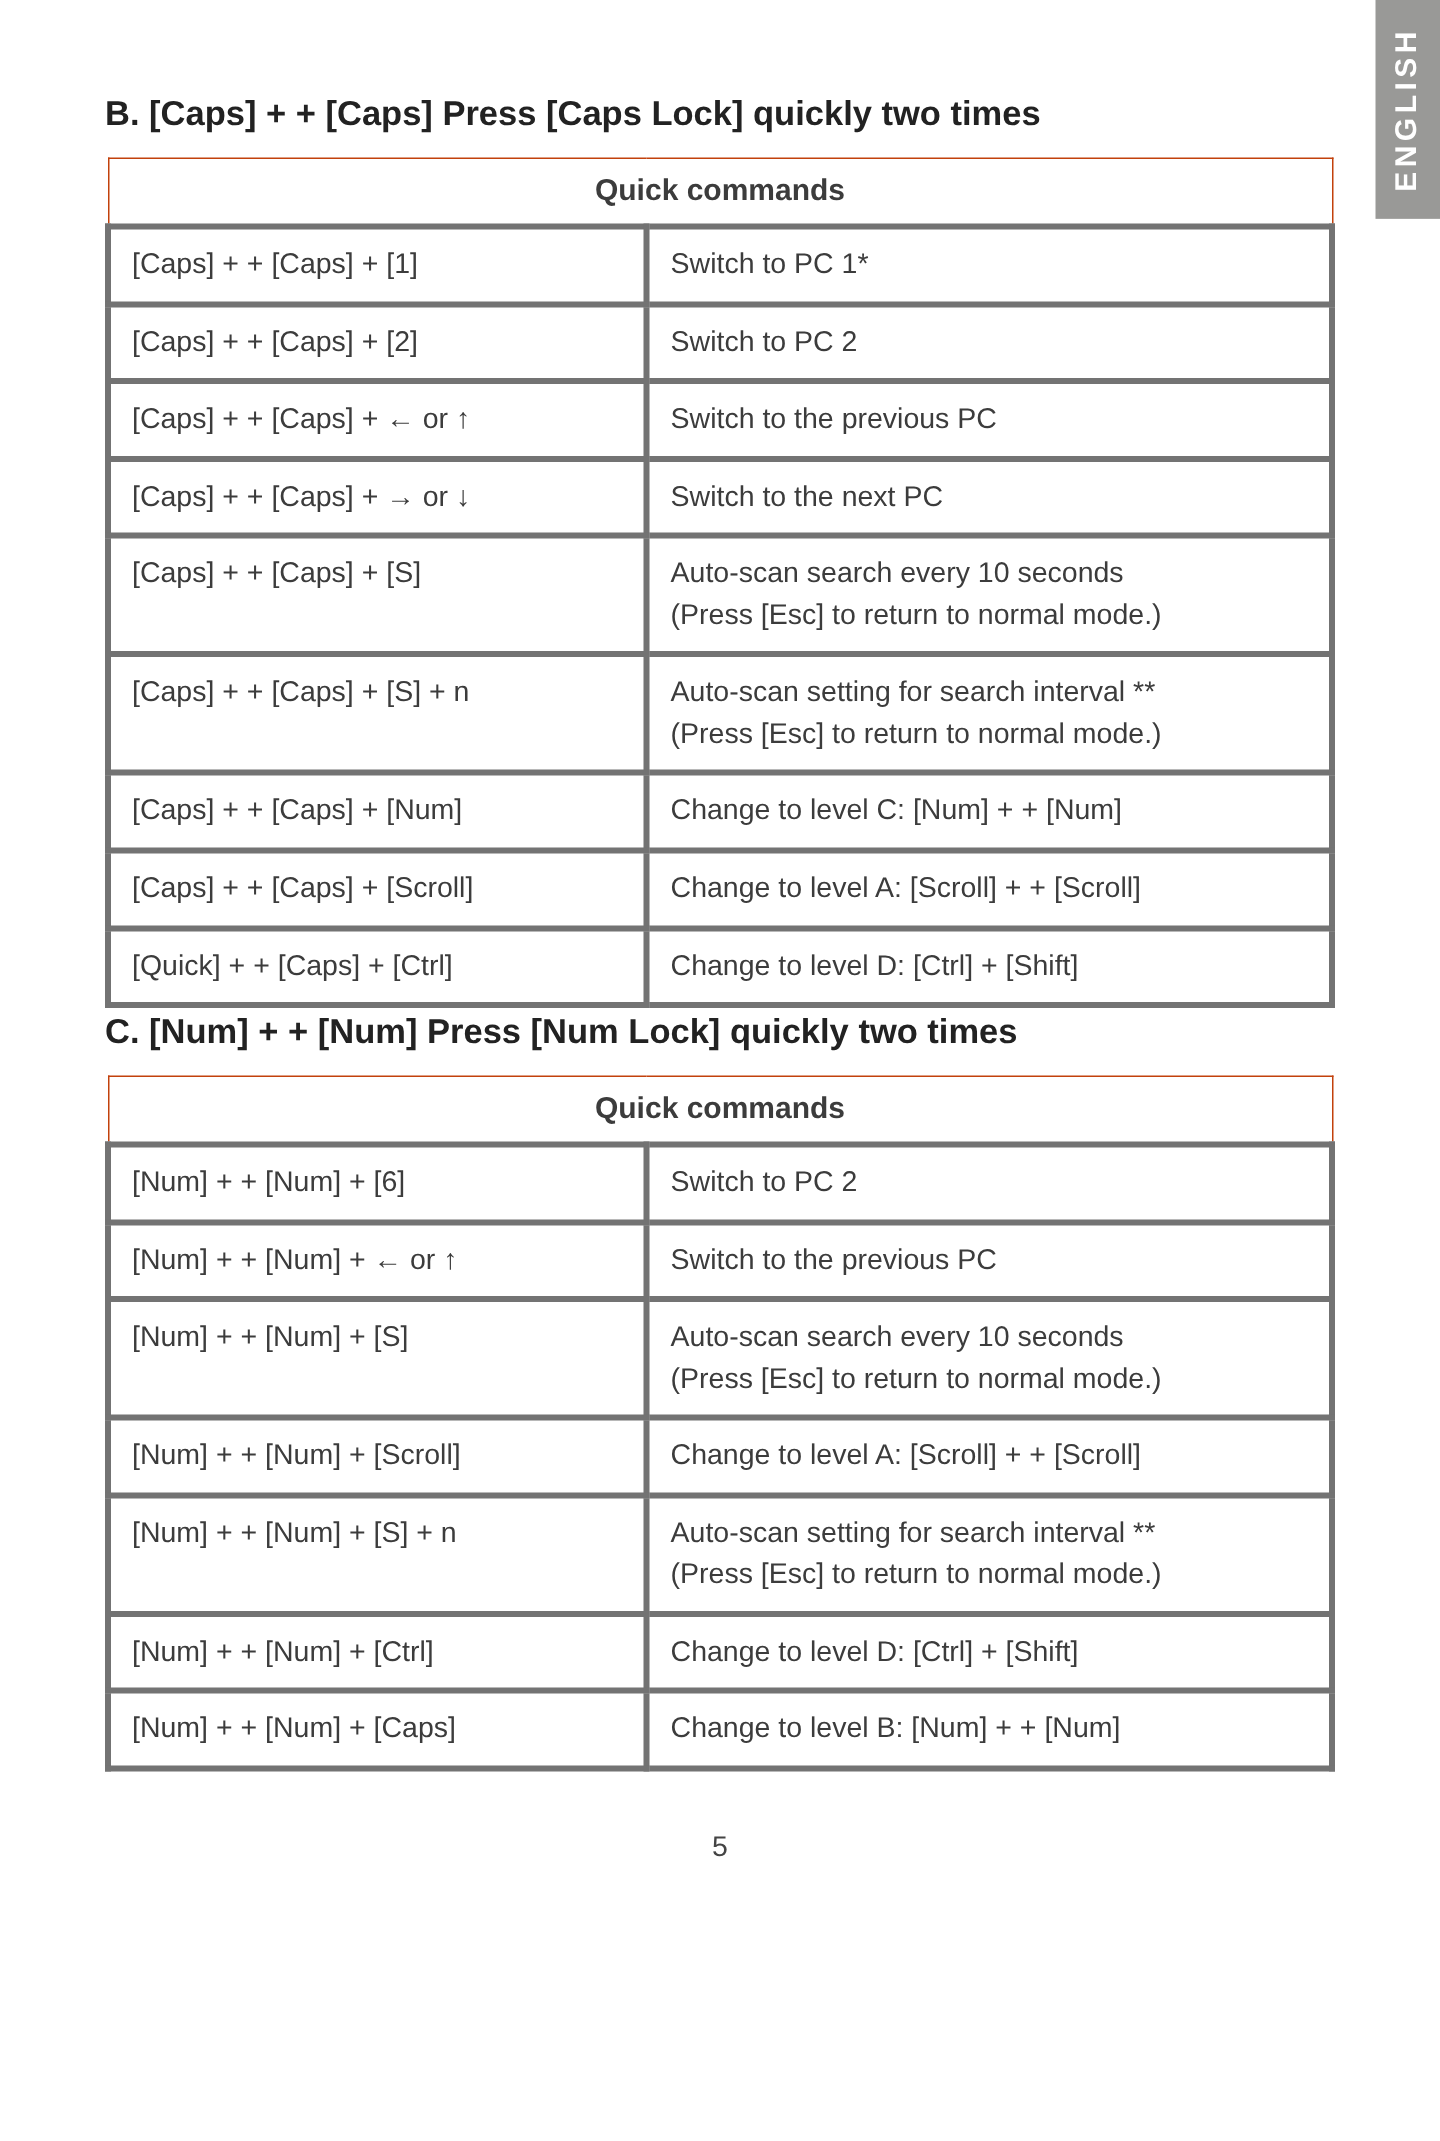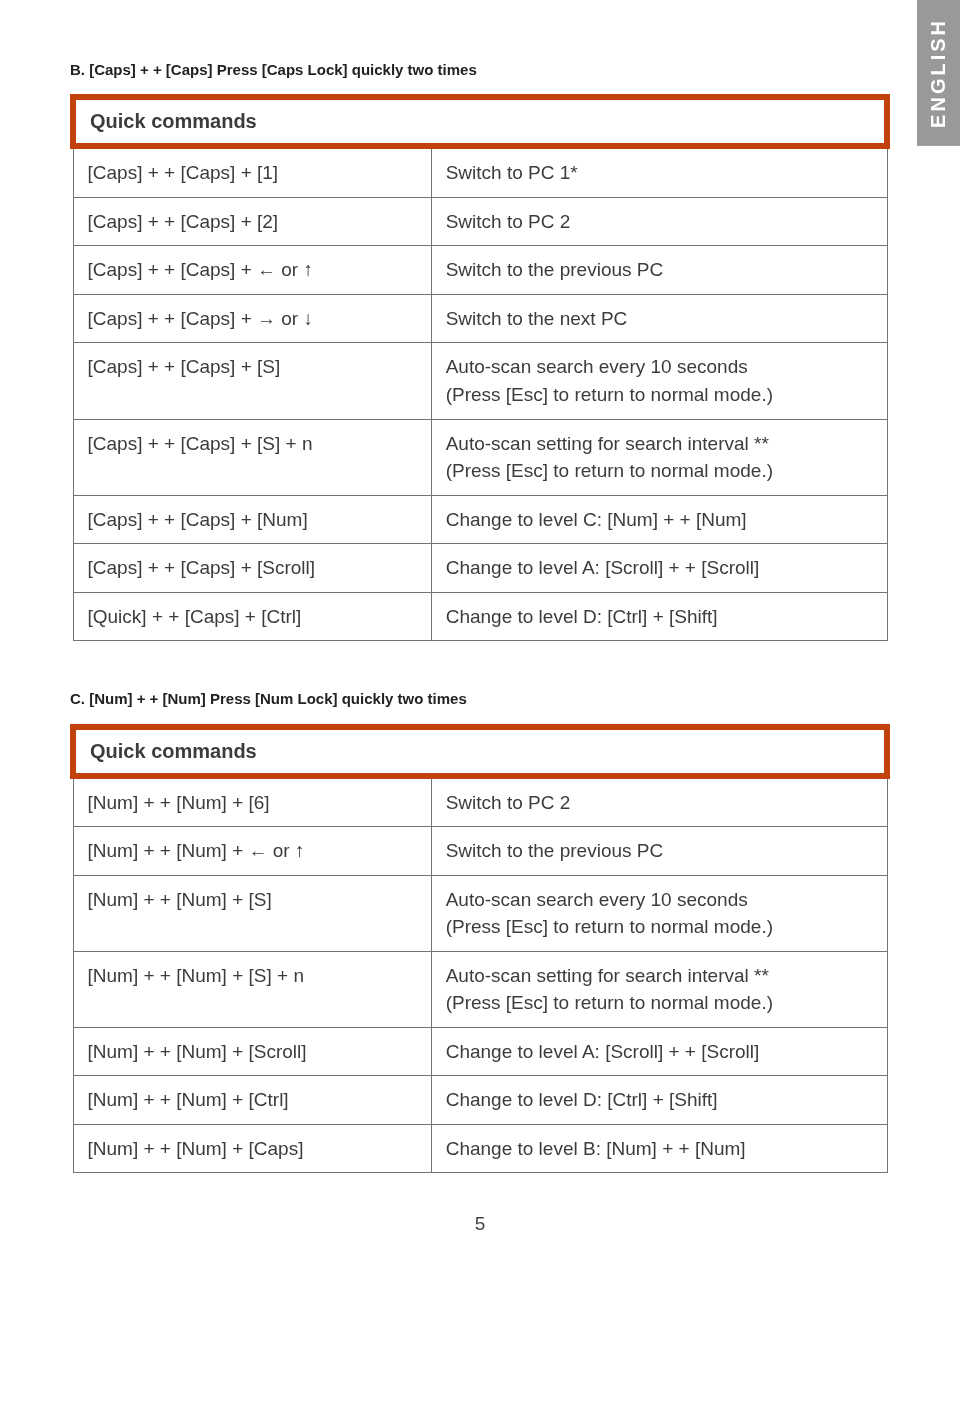--- a/index.html
+++ b/index.html
@@ -25,42 +25,42 @@
     color: #fff;
     font-weight: bold;
     letter-spacing: 3px;
     font-size: 20px;
     writing-mode: vertical-rl;
     transform: rotate(180deg);
     padding: 18px 10px 18px 10px;
     text-align: center;
   }
   h2.section-title {
-    font-size: 15px;
+    font-size: 23px;
     font-weight: bold;
     color: #222;
     margin: 0 0 14px 0;
     line-height: 1.35;
   }
-  .section-c { margin-top: 48px; }
+  .section-c { }
   table.cmd {
     border-collapse: collapse;
     width: 100%;
     font-size: 19px;
     color: #3c3c3c;
   }
   table.cmd th {
-    border: 6px solid #c2410c;
-    text-align: left;
+    border: 1px solid #c2410c;
+    text-align: center;
     font-weight: bold;
     padding: 10px 14px;
     font-size: 20px;
   }
   table.cmd td {
-    border: 1px solid #737373;
+    border: 4px solid #737373;
     padding: 10px 14px;
     vertical-align: top;
     line-height: 1.45;
   }
   table.cmd td.key { width: 44%; }
   .pagenum {
     text-align: center;
     font-size: 19px;
     color: #444;
     margin-top: 40px;
@@ -131,26 +131,26 @@
           </tr>
       <tr>
             <td class="key">[Num] + + [Num] + ← or ↑</td>
             <td>Switch to the previous PC</td>
           </tr>
       <tr>
             <td class="key">[Num] + + [Num] + [S]</td>
             <td>Auto-scan search every 10 seconds<br>(Press [Esc] to return to normal mode.)</td>
           </tr>
       <tr>
+            <td class="key">[Num] + + [Num] + [Scroll]</td>
+            <td>Change to level A: [Scroll] + + [Scroll]</td>
+          </tr>
+      <tr>
             <td class="key">[Num] + + [Num] + [S] + n</td>
             <td>Auto-scan setting for search interval **<br>(Press [Esc] to return to normal mode.)</td>
-          </tr>
-      <tr>
-            <td class="key">[Num] + + [Num] + [Scroll]</td>
-            <td>Change to level A: [Scroll] + + [Scroll]</td>
           </tr>
       <tr>
             <td class="key">[Num] + + [Num] + [Ctrl]</td>
             <td>Change to level D: [Ctrl] + [Shift]</td>
           </tr>
       <tr>
             <td class="key">[Num] + + [Num] + [Caps]</td>
             <td>Change to level B: [Num] + + [Num]</td>
           </tr>
     </tbody>

